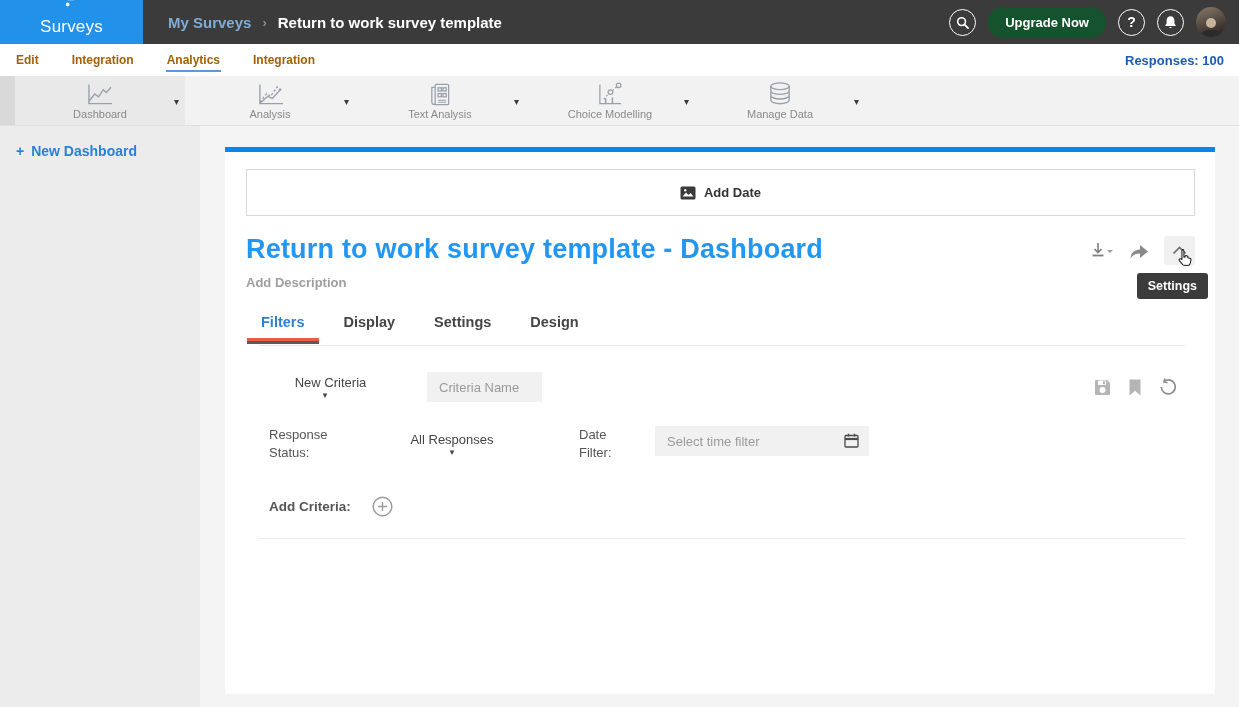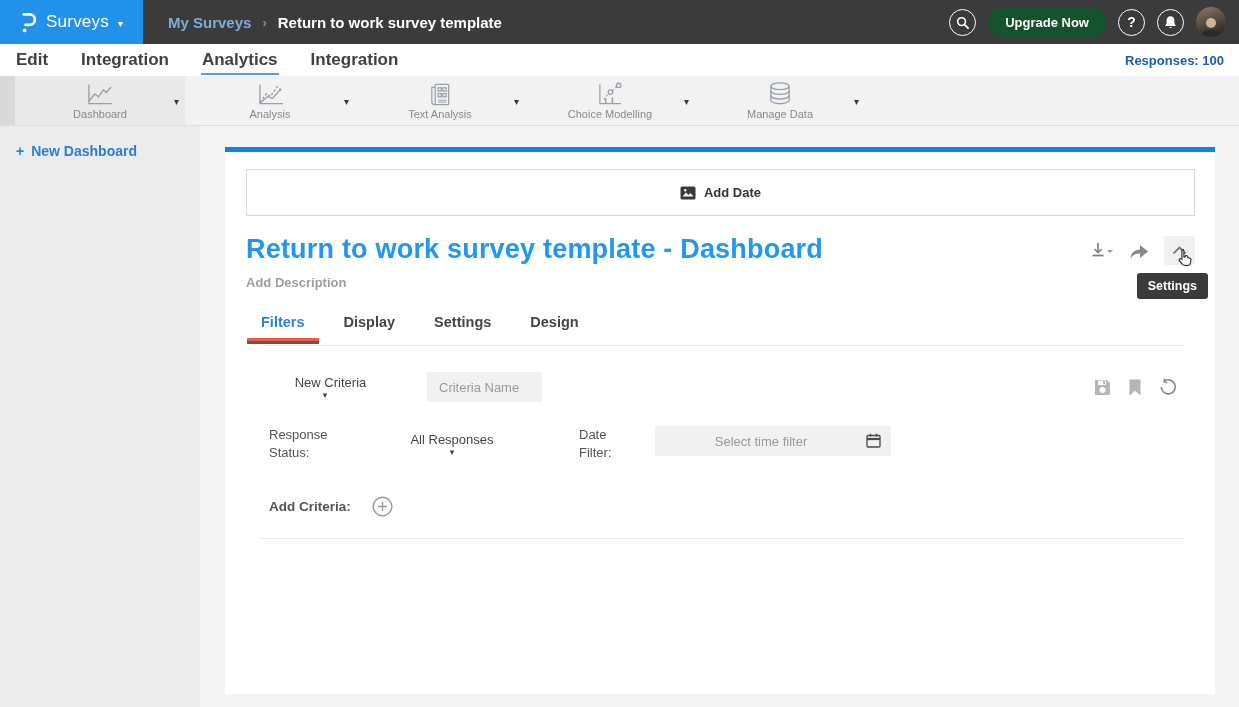--- a/index.html
+++ b/index.html
@@ -2,41 +2,41 @@
 <html><head>
 <meta charset="utf-8">
 <style>
   * { margin:0; padding:0; box-sizing:border-box; }
   html,body { width:1239px; height:707px; overflow:hidden; background:#f4f4f4;
               font-family:"Liberation Sans", sans-serif; }
 
   
   .topbar { height:44px; background:#3c3b3b; display:flex; align-items:center; }
   .logo { width:143px; height:44px; background:#2191ea; color:#fff; display:flex;
-          align-items:center; justify-content:center; gap:9px; cursor:pointer; }
+          align-items:center; justify-content:center; gap:9px; cursor:pointer;flex-direction:column; }
   .logo-name { font-size:17px; letter-spacing:.2px; }
   .logo-caret { font-size:10px; margin-top:2px; }
   .crumbs { margin-left:25px; font-size:15px; display:flex; align-items:center;font-weight:bold; }
   .crumb-parent { color:#7fadd6; cursor:pointer; }
   .crumb-sep { color:#8f8f8f; margin:0 11px; font-size:13px; }
   .crumb-current { color:#ffffff; }
   .topbar-right { margin-left:auto; display:flex; align-items:center; gap:12px; padding-right:13px; }
   .circle-btn { width:27px; height:27px; border:1.5px solid #fff; border-radius:50%;
                 display:flex; align-items:center; justify-content:center; color:#fff;
                 font-size:14px; font-weight:bold; cursor:pointer; flex:0 0 auto; }
   .upgrade-btn { background:#14532d; color:#fff; border:none; border-radius:15px;
                  font-size:13px; font-weight:bold; padding:8px 17px; cursor:pointer;
                  font-family:"Liberation Sans",sans-serif; }
   .avatar { width:30px; height:30px; border-radius:50%; overflow:hidden; cursor:pointer;
             background:linear-gradient(160deg,#8a7a6a 0%,#4a4038 60%,#241f1c 100%);
             display:flex; align-items:flex-end; justify-content:center; }
 
   
   .navbar { height:32px; background:#fff; display:flex; align-items:center; padding:0 15px; }
-  .navtab { font-size:17px; font-weight:bold; color:#404040; margin-right:31px;
+  .navtab { font-size:12px; font-weight:bold; color:#a16207; margin-right:31px;
             padding:5px 1px 3px; cursor:pointer; border-bottom:2px solid transparent; }
   .navtab.active { border-bottom-color:#5f97d8; }
   .responses { margin-left:auto; font-size:13px; font-weight:bold; color:#1b5cad; }
 
   
   .toolbar { height:50px; background:#f2f2f2; border-bottom:1px solid #e0e0e0; display:flex; }
   .toolbar-strip { width:15px; background:#d9d9d9; }
   .tool-group { width:170px; position:relative; display:flex; align-items:center;
                 justify-content:center; cursor:pointer; }
   .tool-group.selected { background:#e9e9e9; }
@@ -95,21 +95,21 @@
   .txt-input::placeholder { color:#9a9a9a; }
   .criteria-input { width:115px; margin-left:36px; }
   .row1-icons { margin-left:auto; display:flex; align-items:center; gap:17px; }
 
   .filter-row2 { display:flex; align-items:flex-start; margin:24px 0 0 13px; }
   .fld-label { font-size:13px; color:#555; line-height:18px; }
   .lbl-response { width:76px; padding-left:10px; }
   .dd-responses { width:176px; margin-left:29px; margin-top:6px; }
   .lbl-date { width:62px; margin-left:39px; }
   .date-wrap { position:relative; margin-left:14px; }
-  .date-input { width:236px; padding-right:36px;text-align:center; }
+  .date-input { width:214px; padding-right:36px; }
   .cal-icon { position:absolute; right:10px; top:7px; pointer-events:none; }
 
   .filter-row3 { display:flex; align-items:center; gap:21px; margin:34px 0 0 23px; }
   .add-criteria-label { font-size:13.5px; font-weight:bold; color:#555; }
   .plus-btn { cursor:pointer; display:flex; }
 
   .bottom-divider { height:1px; background:#ececec; margin:21px 10px 0 13px; }
 </style>
 </head>
 <body>

